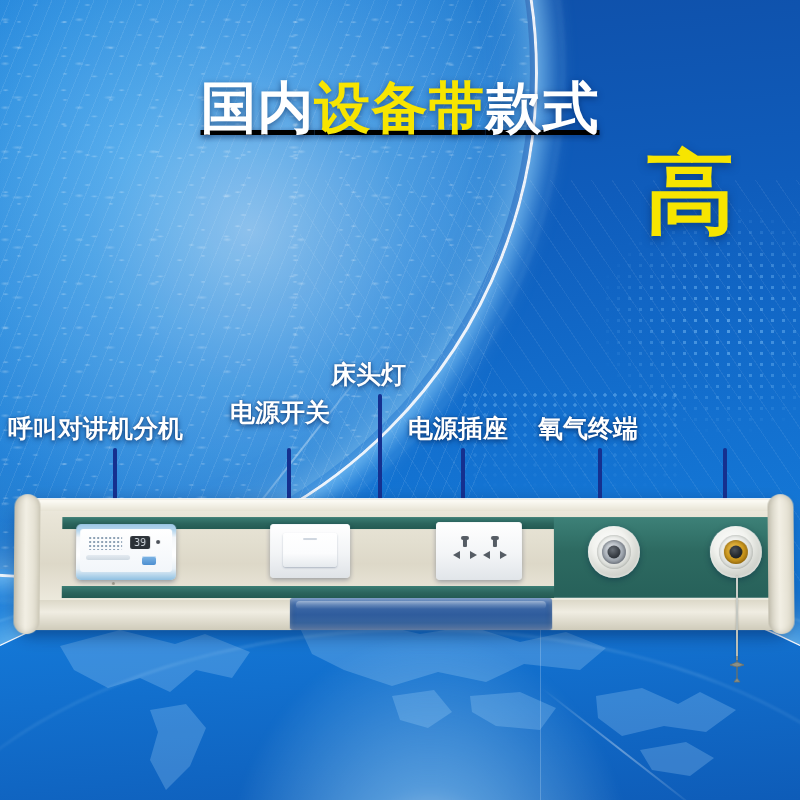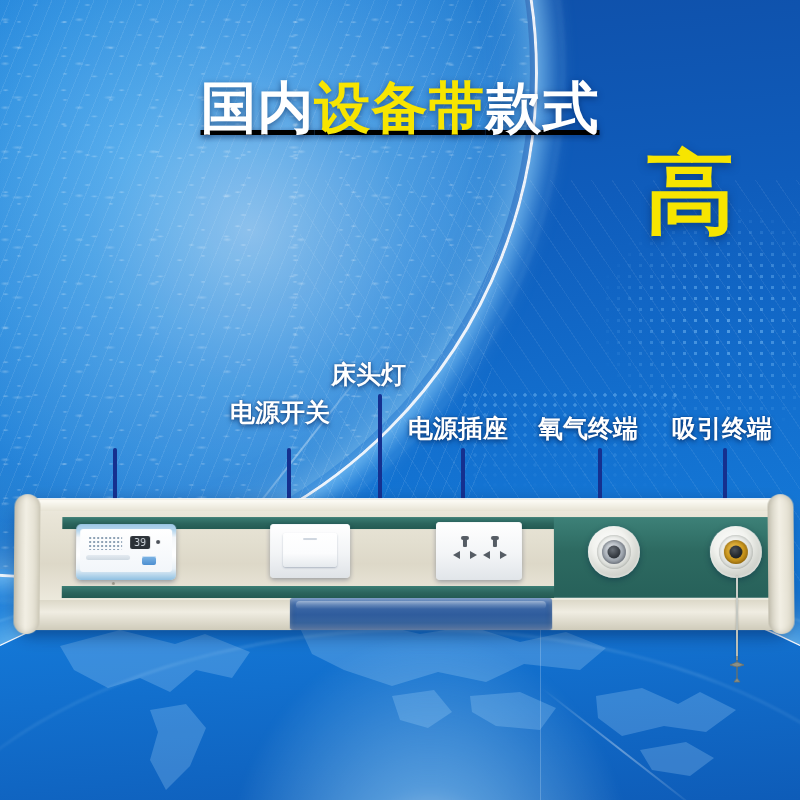--- a/index.html
+++ b/index.html
@@ -374,25 +374,25 @@
     <div class="hl-line1">
       <span class="w">国内</span><span class="y">设备带</span><span class="w">款式</span>
     </div>
     <div class="hl-line2">
       <span class="hl-big">高</span>
     </div>
   </div>
 
   <div class="callouts">
 
+    <div class="co-label" style="left:8px;top:414px;">呼叫对讲机分机</div>
     <div class="co-label" style="left:230px;top:398px;">电源开关</div>
     <div class="co-label" style="left:331px;top:360px;">床头灯</div>
     <div class="co-label" style="left:408px;top:414px;">电源插座</div>
     <div class="co-label" style="left:538px;top:414px;">氧气终端</div>
-    <div class="co-label" style="left:672px;top:414px;">吸引终端</div>
 
     <div class="co-line" style="left:113px;top:448px;height:78px;"></div>
     <div class="co-line" style="left:287px;top:448px;height:76px;"></div>
     <div class="co-line" style="left:378px;top:394px;height:212px;"></div>
     <div class="co-line" style="left:461px;top:448px;height:74px;"></div>
     <div class="co-line" style="left:598px;top:448px;height:82px;"></div>
     <div class="co-line" style="left:723px;top:448px;height:82px;"></div>
 
     <div class="co-ring" style="left:64px;top:516px;width:106px;height:66px;"></div>
     <div class="co-ring" style="left:246px;top:518px;width:88px;height:62px;"></div>

